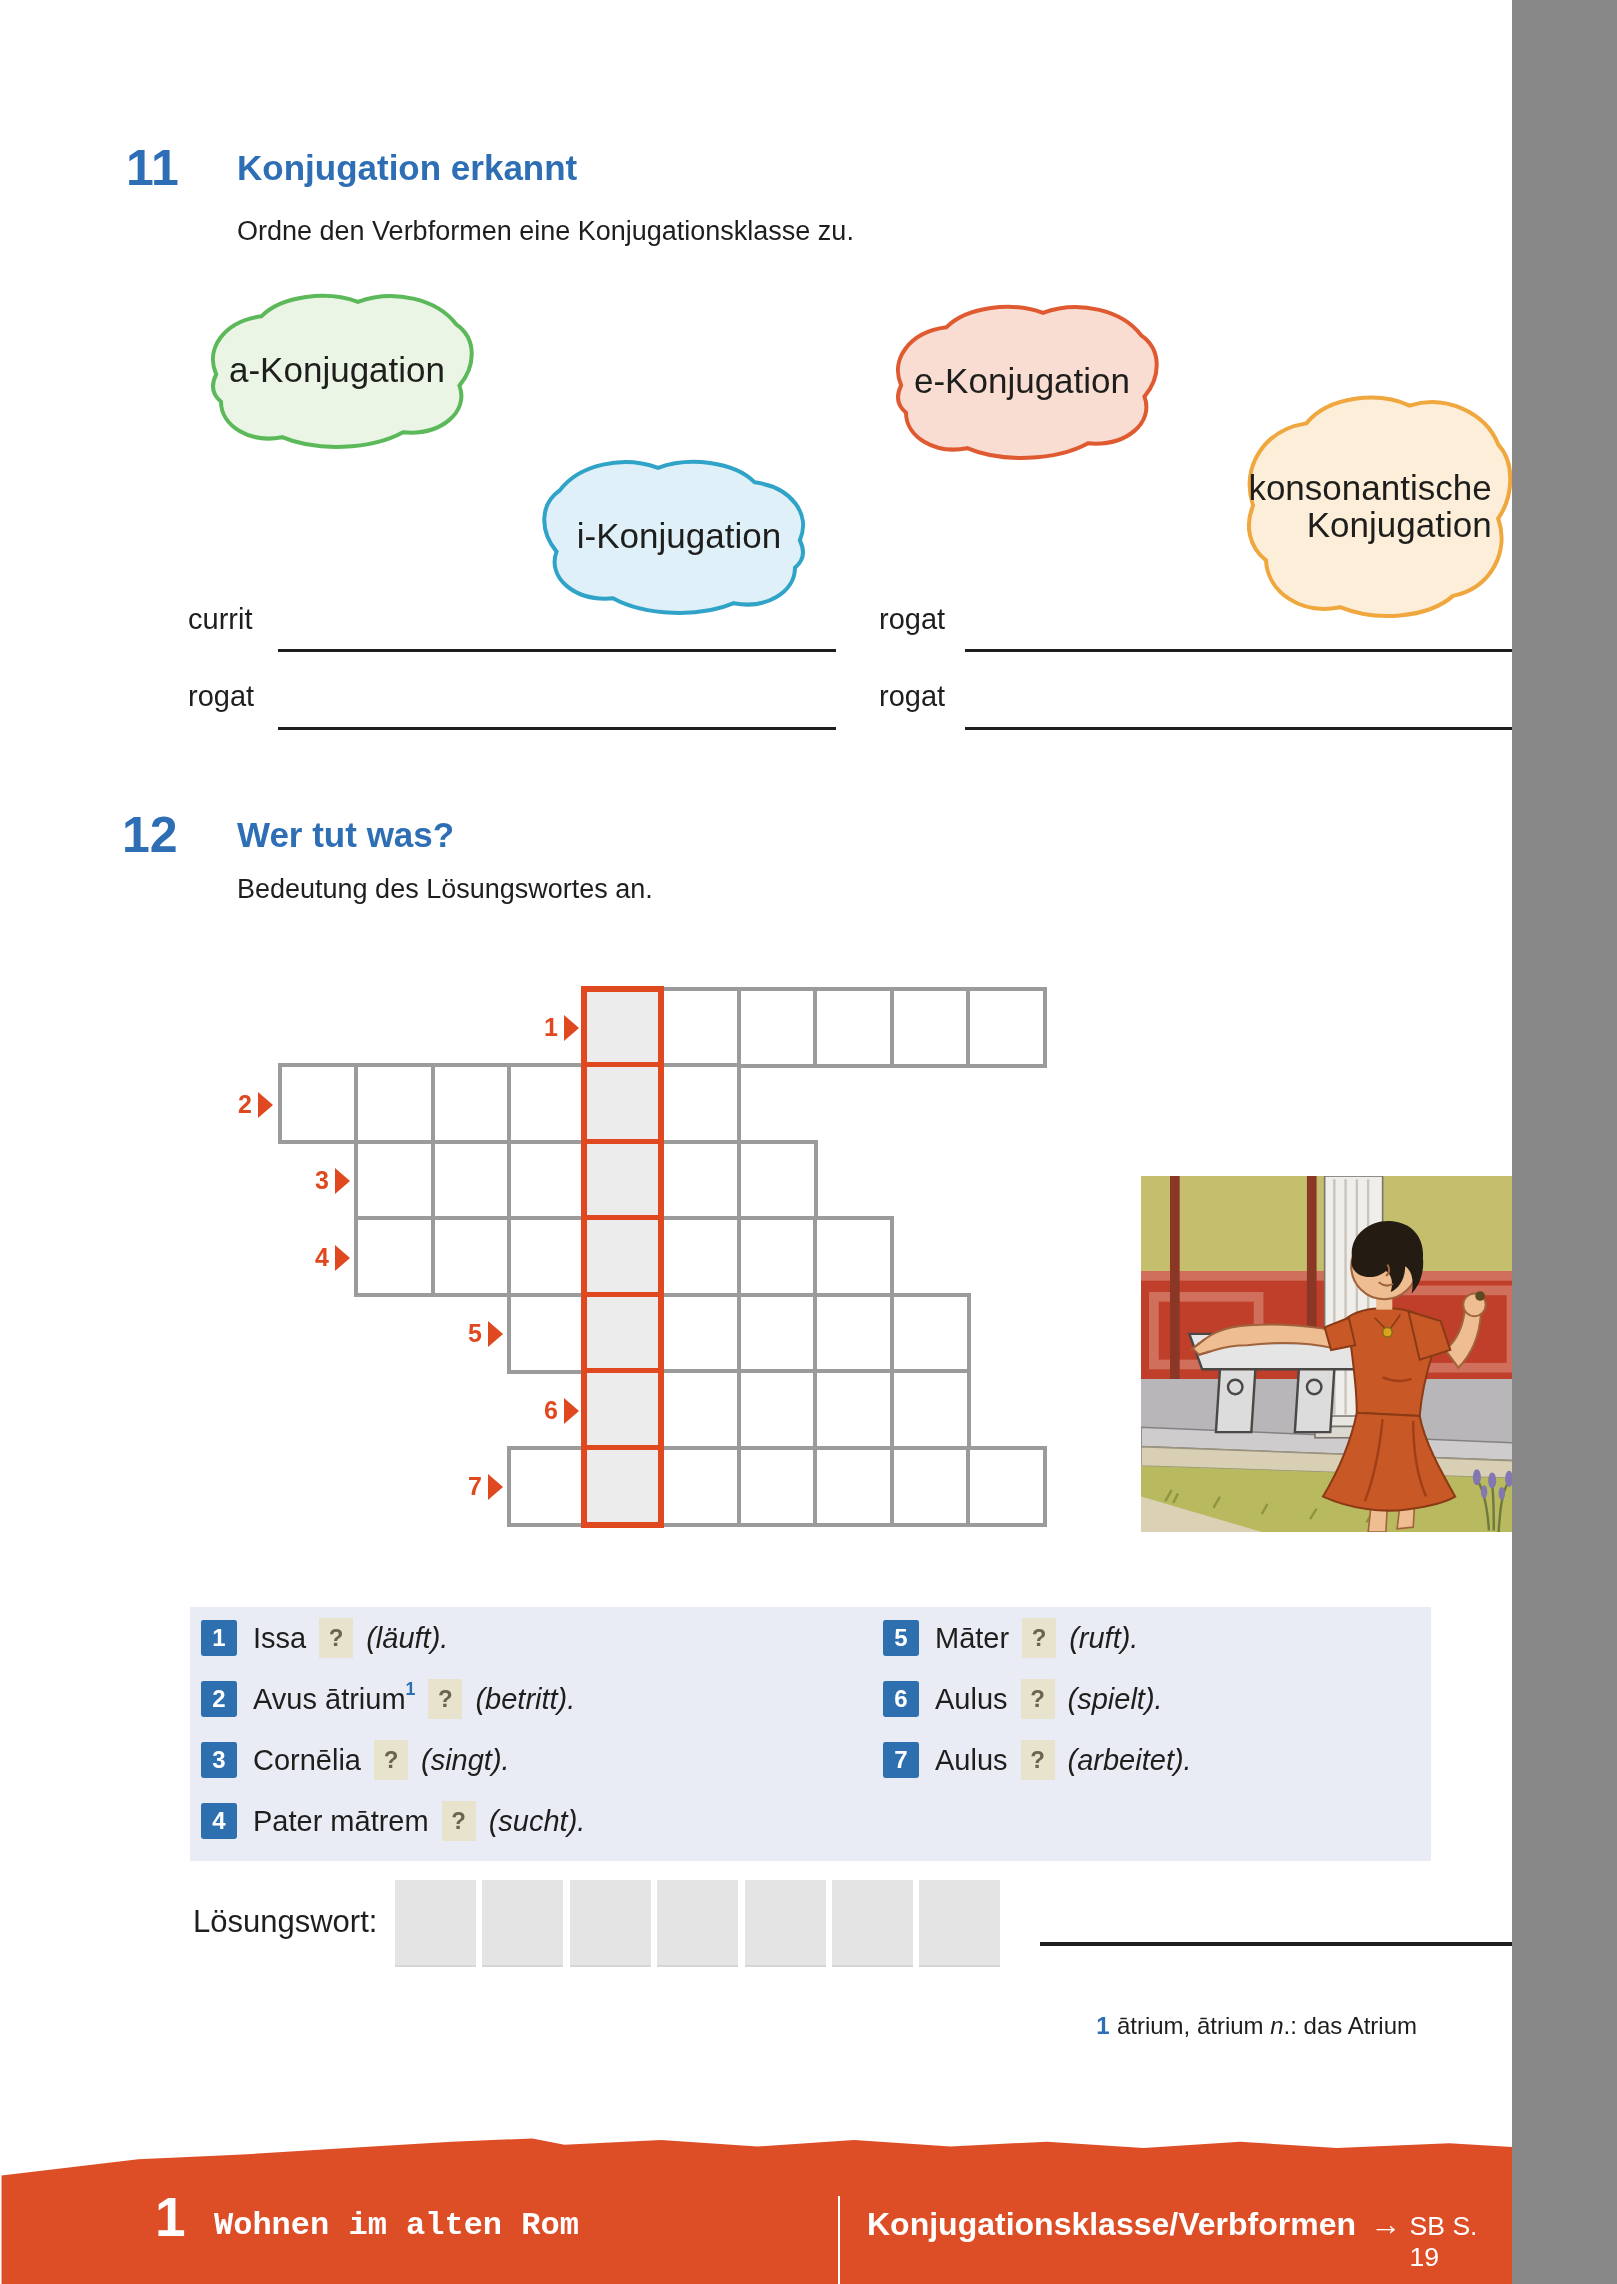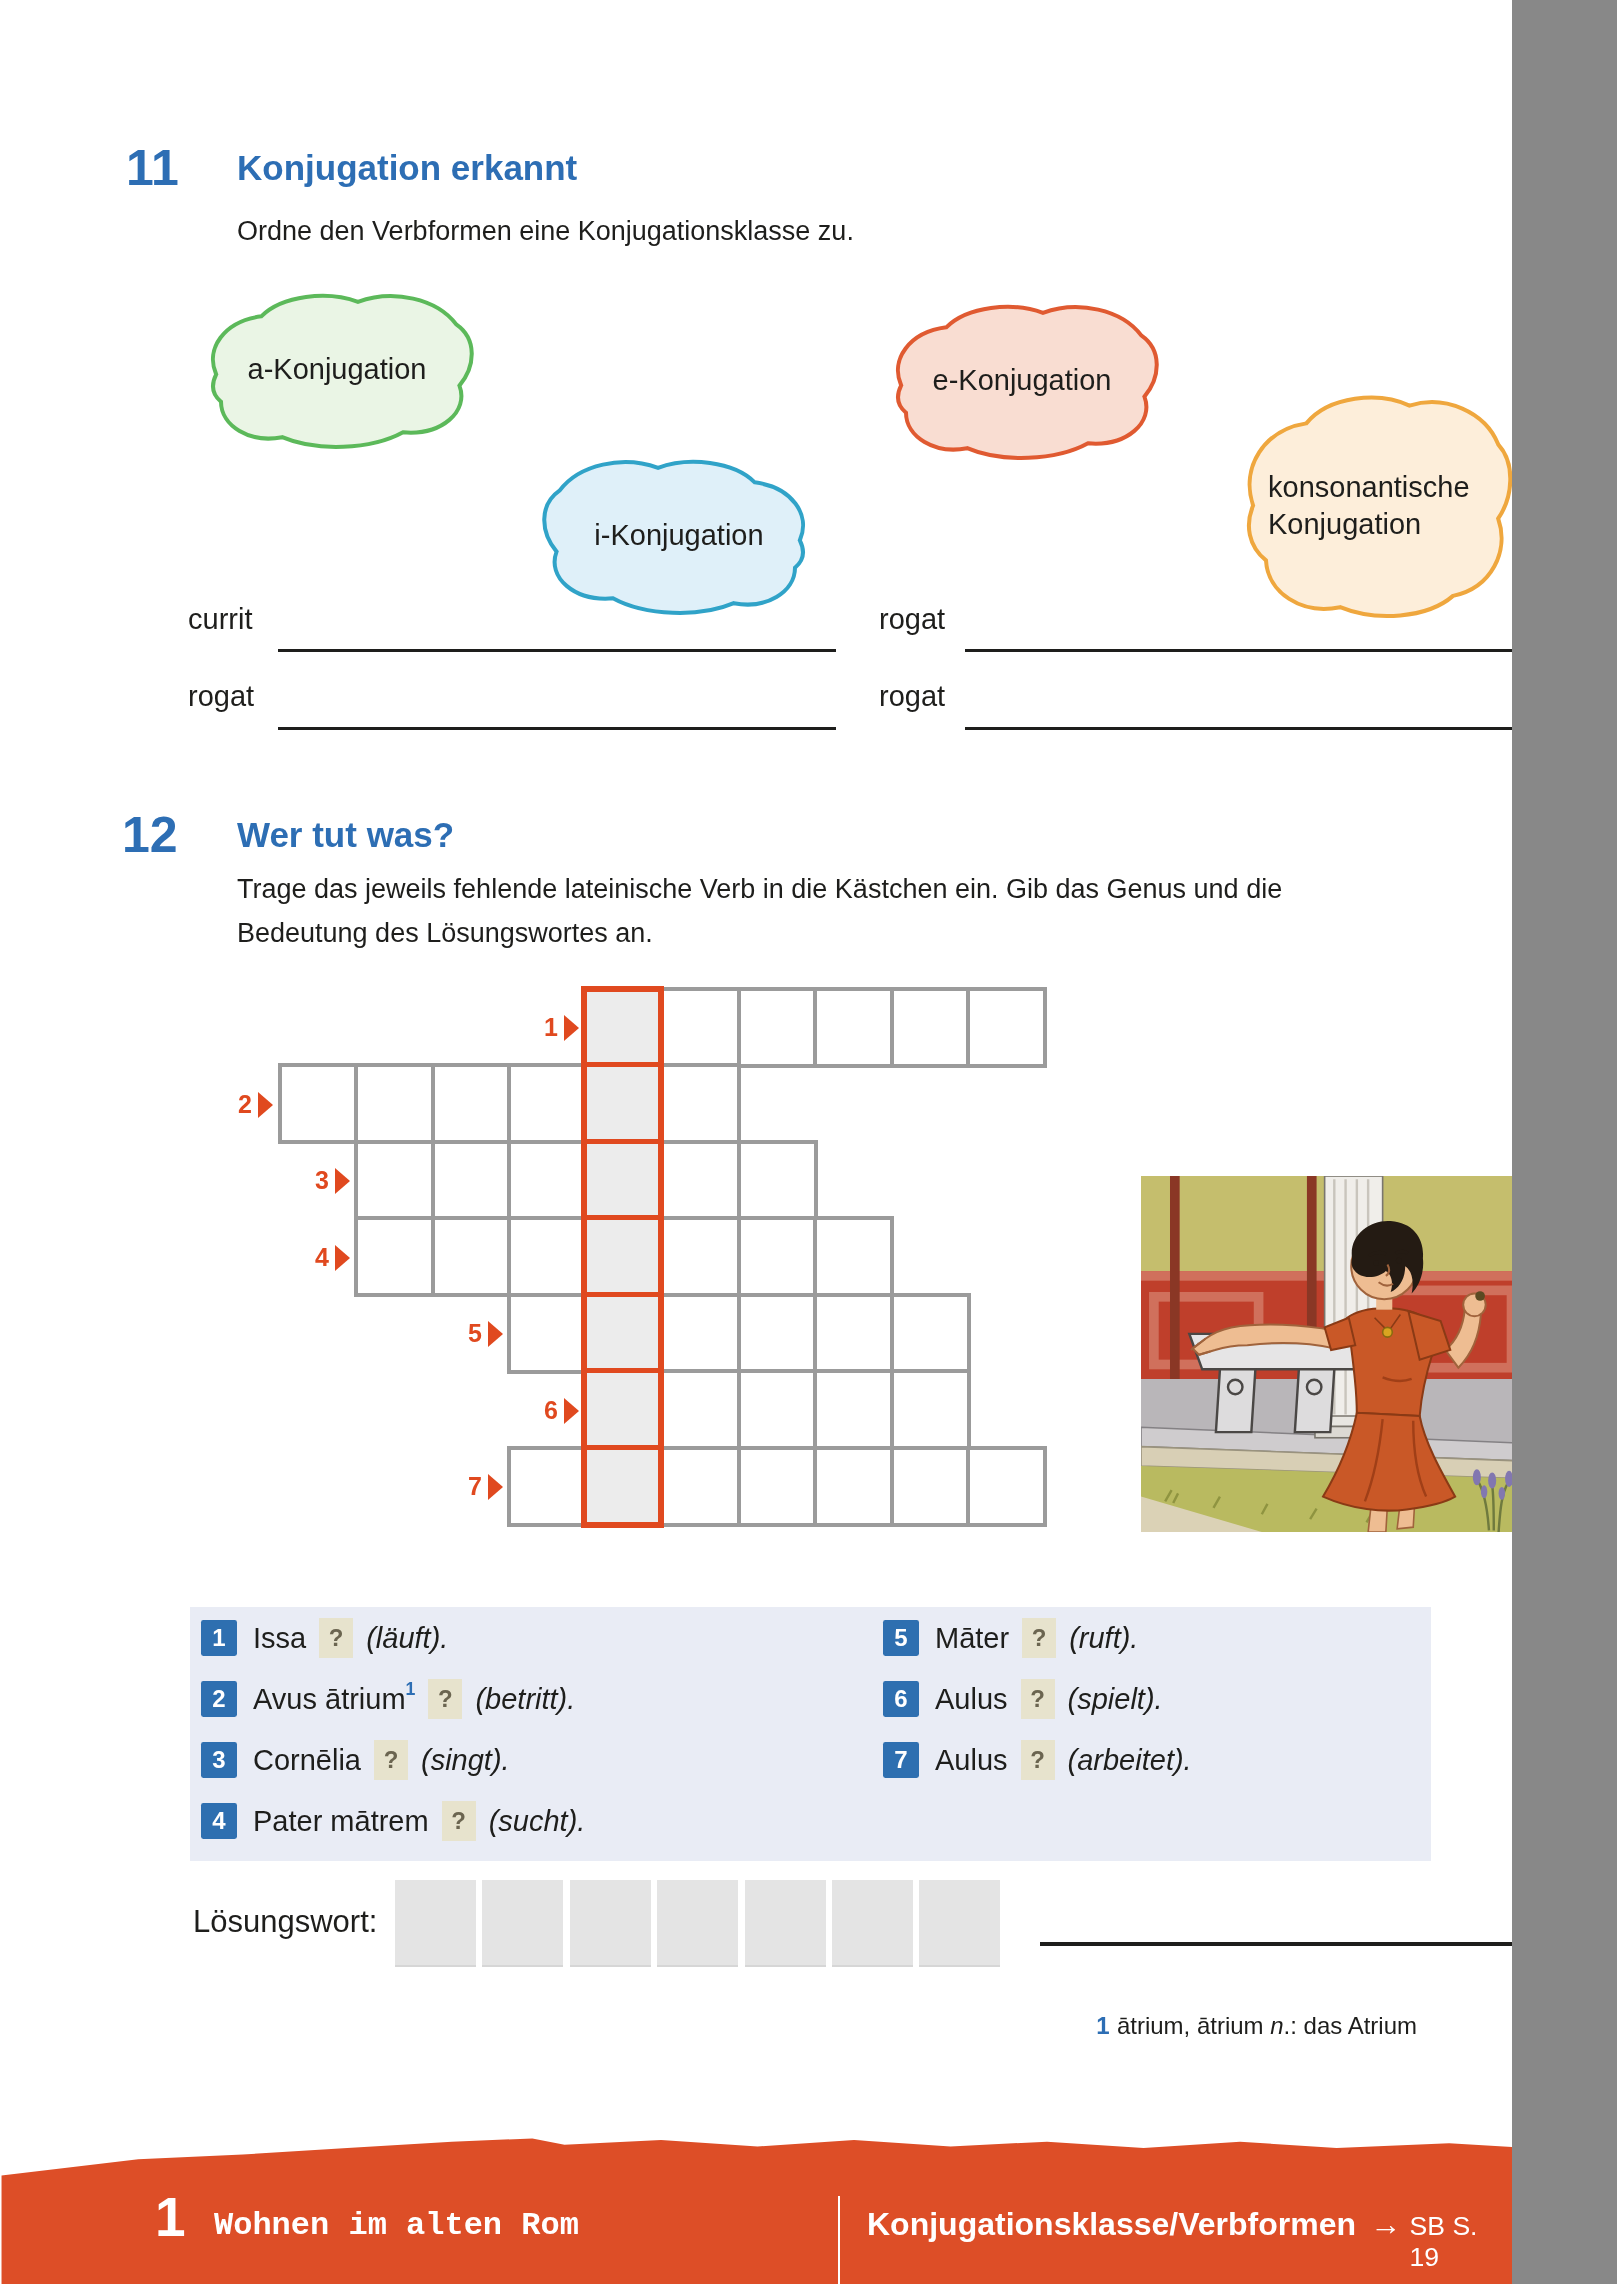--- a/index.html
+++ b/index.html
@@ -6,21 +6,21 @@
   .page{position:relative;width:1512px;height:2284px;background:#ffffff;
         font-family:"Liberation Sans",sans-serif;color:#1e1e1c;overflow:hidden;}
   
   .ex-num{position:absolute;font-size:50px;font-weight:bold;color:#2d6eb4;}
   .ex-title{position:absolute;font-size:35px;font-weight:bold;color:#2d6eb4;}
   .ex-instr{position:absolute;font-size:27px;line-height:44px;color:#1e1e1c;}
   
   .blob{position:absolute;}
   .blob svg{position:absolute;left:0;top:0;}
   .blob-label{position:absolute;left:0;top:0;right:0;bottom:0;display:flex;align-items:center;
-              justify-content:center;font-size:29px;line-height:37px;text-align:left;padding:0 32px;}
+              justify-content:center;font-size:35px;line-height:37px;text-align:right;padding:0 32px;}
   
   .verb-label{position:absolute;font-size:29px;}
   .fill-line{position:absolute;height:3.2px;background:#1e1e1c;}
   
   .xgrid{position:absolute;left:280px;top:989px;width:814px;height:541px;}
   .xcell{position:absolute;width:81px;height:81px;border:4.8px solid #9b9b9b;background:#fff;
          box-sizing:border-box;z-index:1;}
   .xhl{position:absolute;left:301px;top:-3.2px;width:83px;height:542px;border:6.4px solid #e0491f;
        background:#ececec;box-sizing:border-box;z-index:2;}
   .xhl-sep{position:absolute;left:0;width:100%;height:5.6px;background:#e0491f;}
@@ -100,21 +100,20 @@
   <div class="verb-label" style="left:879px;top:603px;">rogat</div>
   <div class="fill-line" style="left:965px;top:649px;width:558px;"></div>
   <div class="verb-label" style="left:188px;top:680px;">rogat</div>
   <div class="fill-line" style="left:278px;top:727px;width:558px;"></div>
   <div class="verb-label" style="left:879px;top:680px;">rogat</div>
   <div class="fill-line" style="left:965px;top:727px;width:558px;"></div>
 
   <div class="ex-num" style="left:122px;top:806px;">12</div>
   <div class="ex-title" style="left:237px;top:815px;">Wer tut was?</div>
   <div class="ex-instr" style="left:237px;top:867px;">
-    <div>Trage das jeweils fehlende lateinische Verb in die Kästchen ein. Gib das Genus und die</div>
     <div>Bedeutung des Lösungswortes an.</div>
   </div>
 
   <div class="xgrid">
     <div class="xhl">
         <div class="xhl-sep" style="top: 70px;"></div>
         <div class="xhl-sep" style="top: 147px;"></div>
         <div class="xhl-sep" style="top: 223px;"></div>
         <div class="xhl-sep" style="top: 300px;"></div>
         <div class="xhl-sep" style="top: 376px;"></div>

